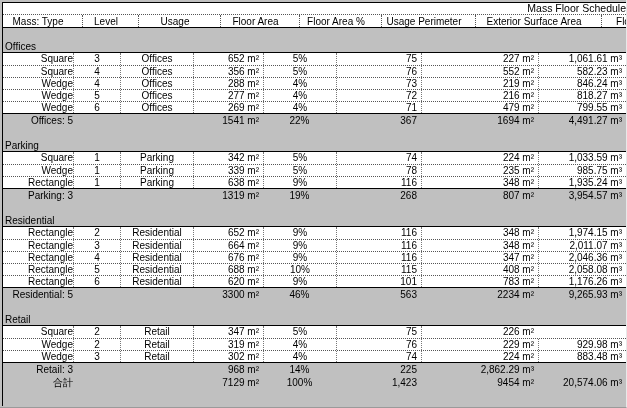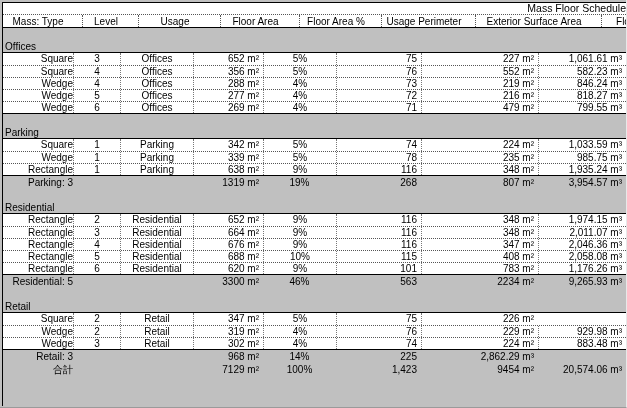--- a/index.html
+++ b/index.html
@@ -112,20 +112,30 @@
             <div class="cell c0">Wedge</div>
             <div class="cell c1">6</div>
             <div class="cell c2">Offices</div>
             <div class="cell c3">269 m²</div>
             <div class="cell c4">4%</div>
             <div class="cell c5">71</div>
             <div class="cell c6">479 m²</div>
             <div class="cell c7">799.55 m³</div>
           </div>
         </div>
+        <div class="grid-row subtotal-row">
+          <div class="cell c0">Offices: 5</div>
+          <div class="cell c1"></div>
+          <div class="cell c2"></div>
+          <div class="cell c3">1541 m²</div>
+          <div class="cell c4">22%</div>
+          <div class="cell c5">367</div>
+          <div class="cell c6">1694 m²</div>
+          <div class="cell c7">4,491.27 m³</div>
+        </div>
       </div>
       <div class="section">
         <div class="section-label">Parking</div>
         <div class="data-box">
           <div class="grid-row data-row">
             <div class="cell c0">Square</div>
             <div class="cell c1">1</div>
             <div class="cell c2">Parking</div>
             <div class="cell c3">342 m²</div>
             <div class="cell c4">5%</div>

